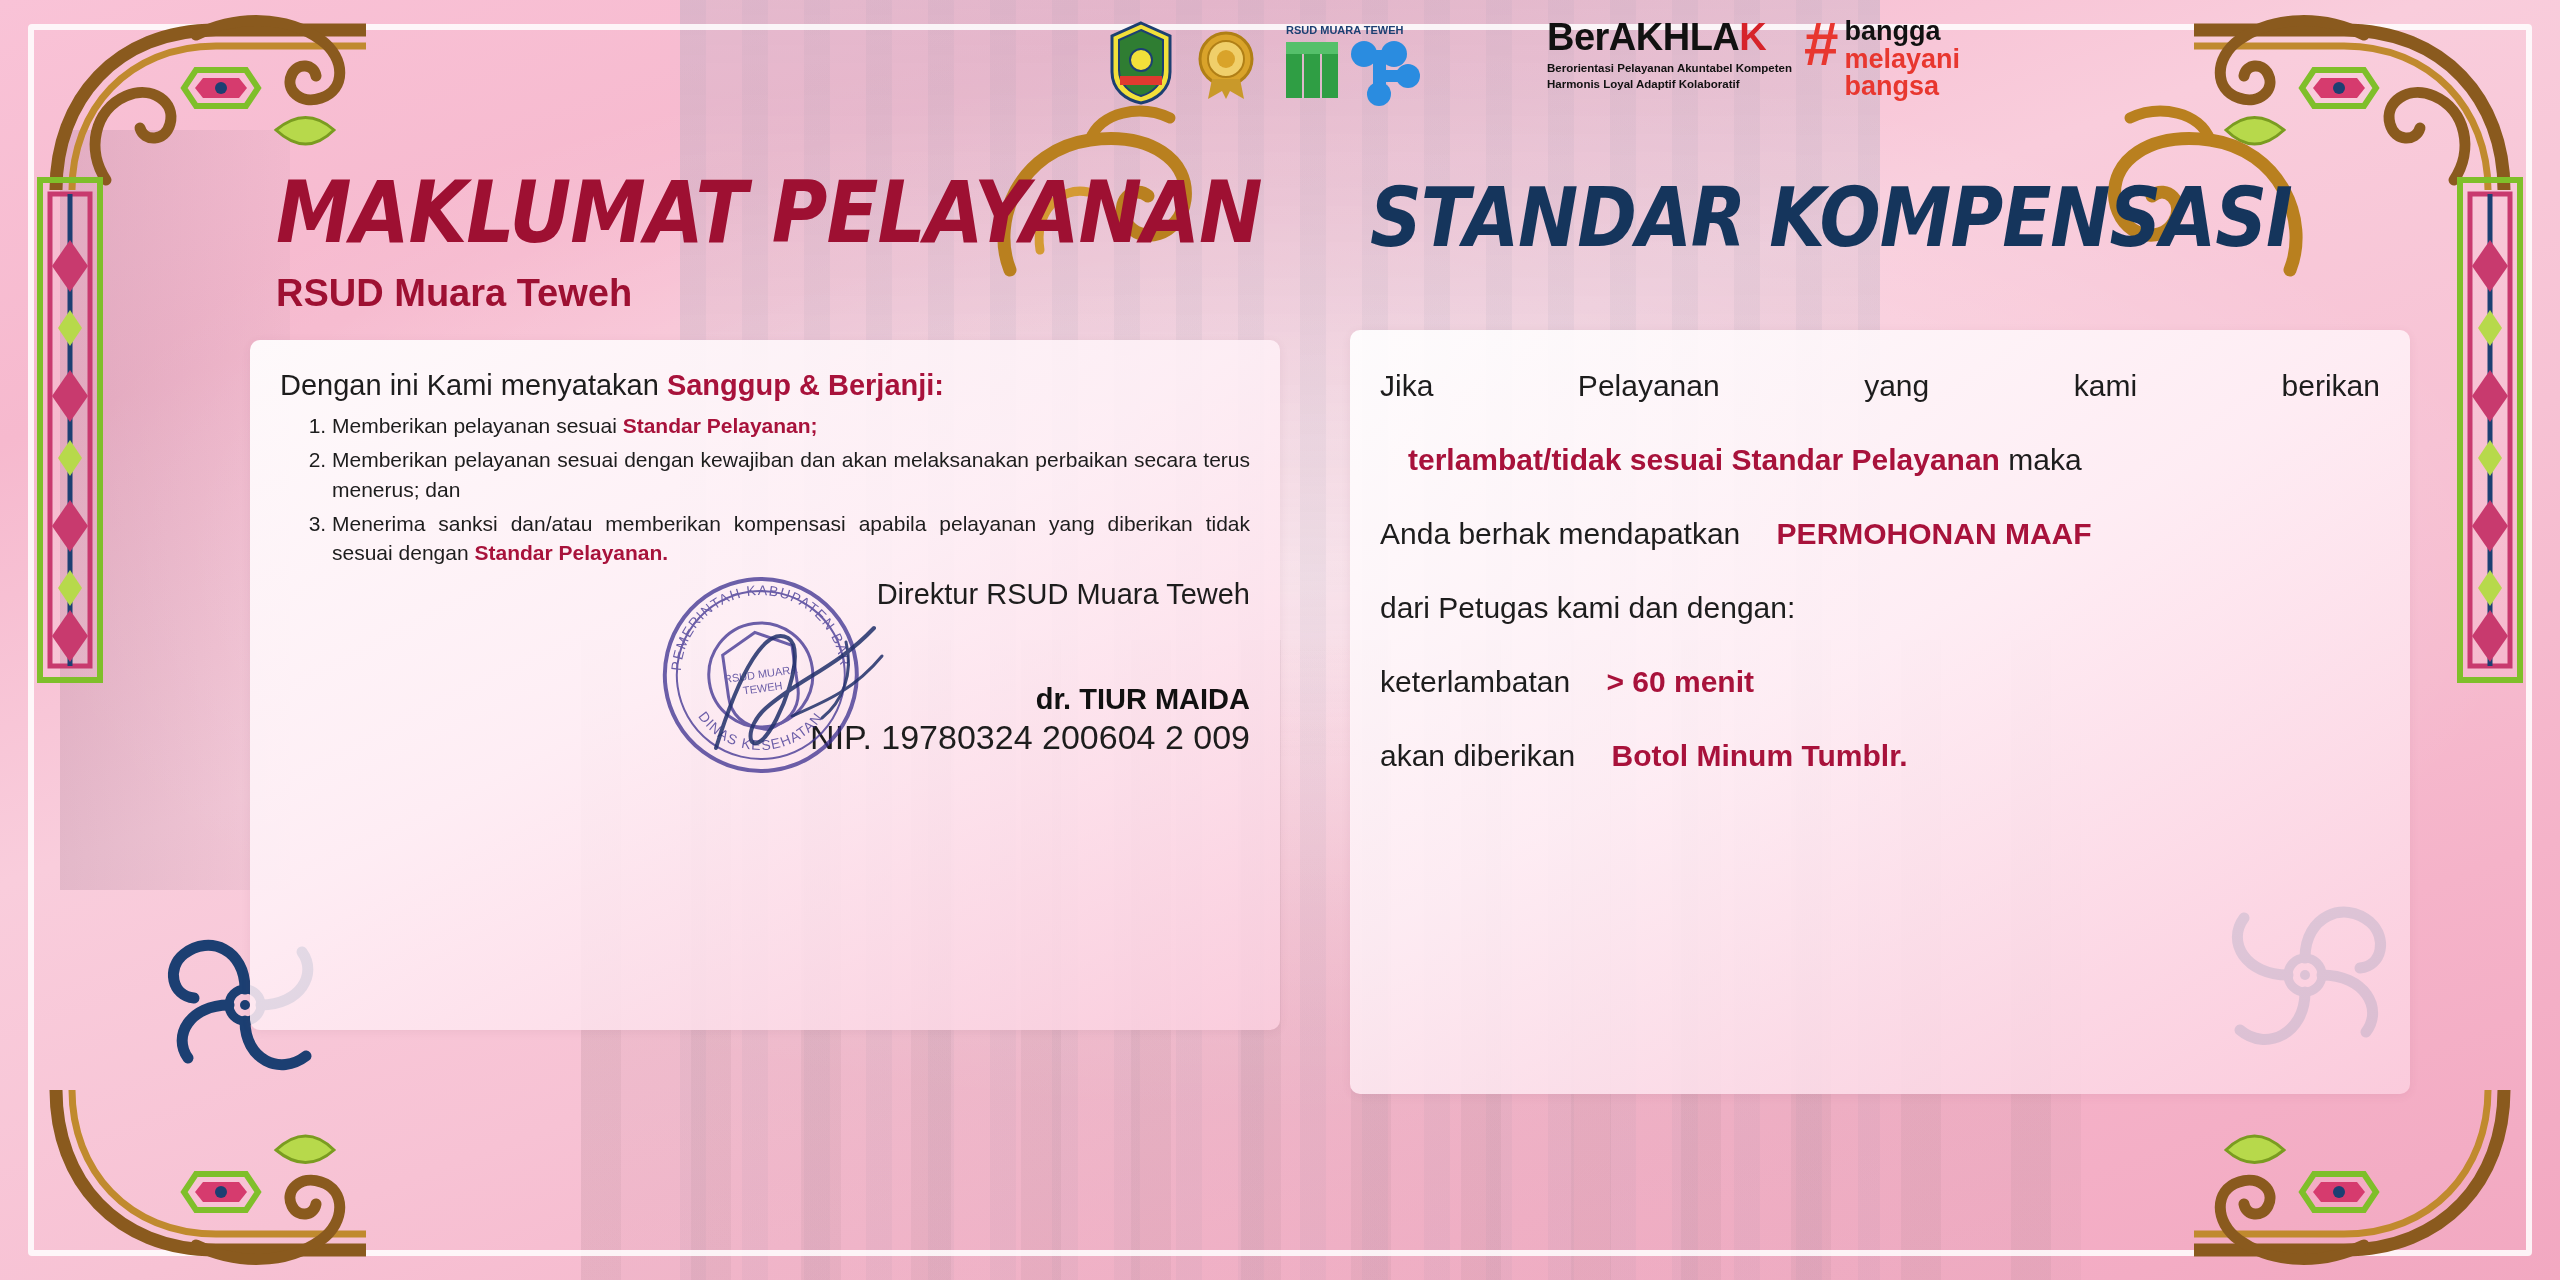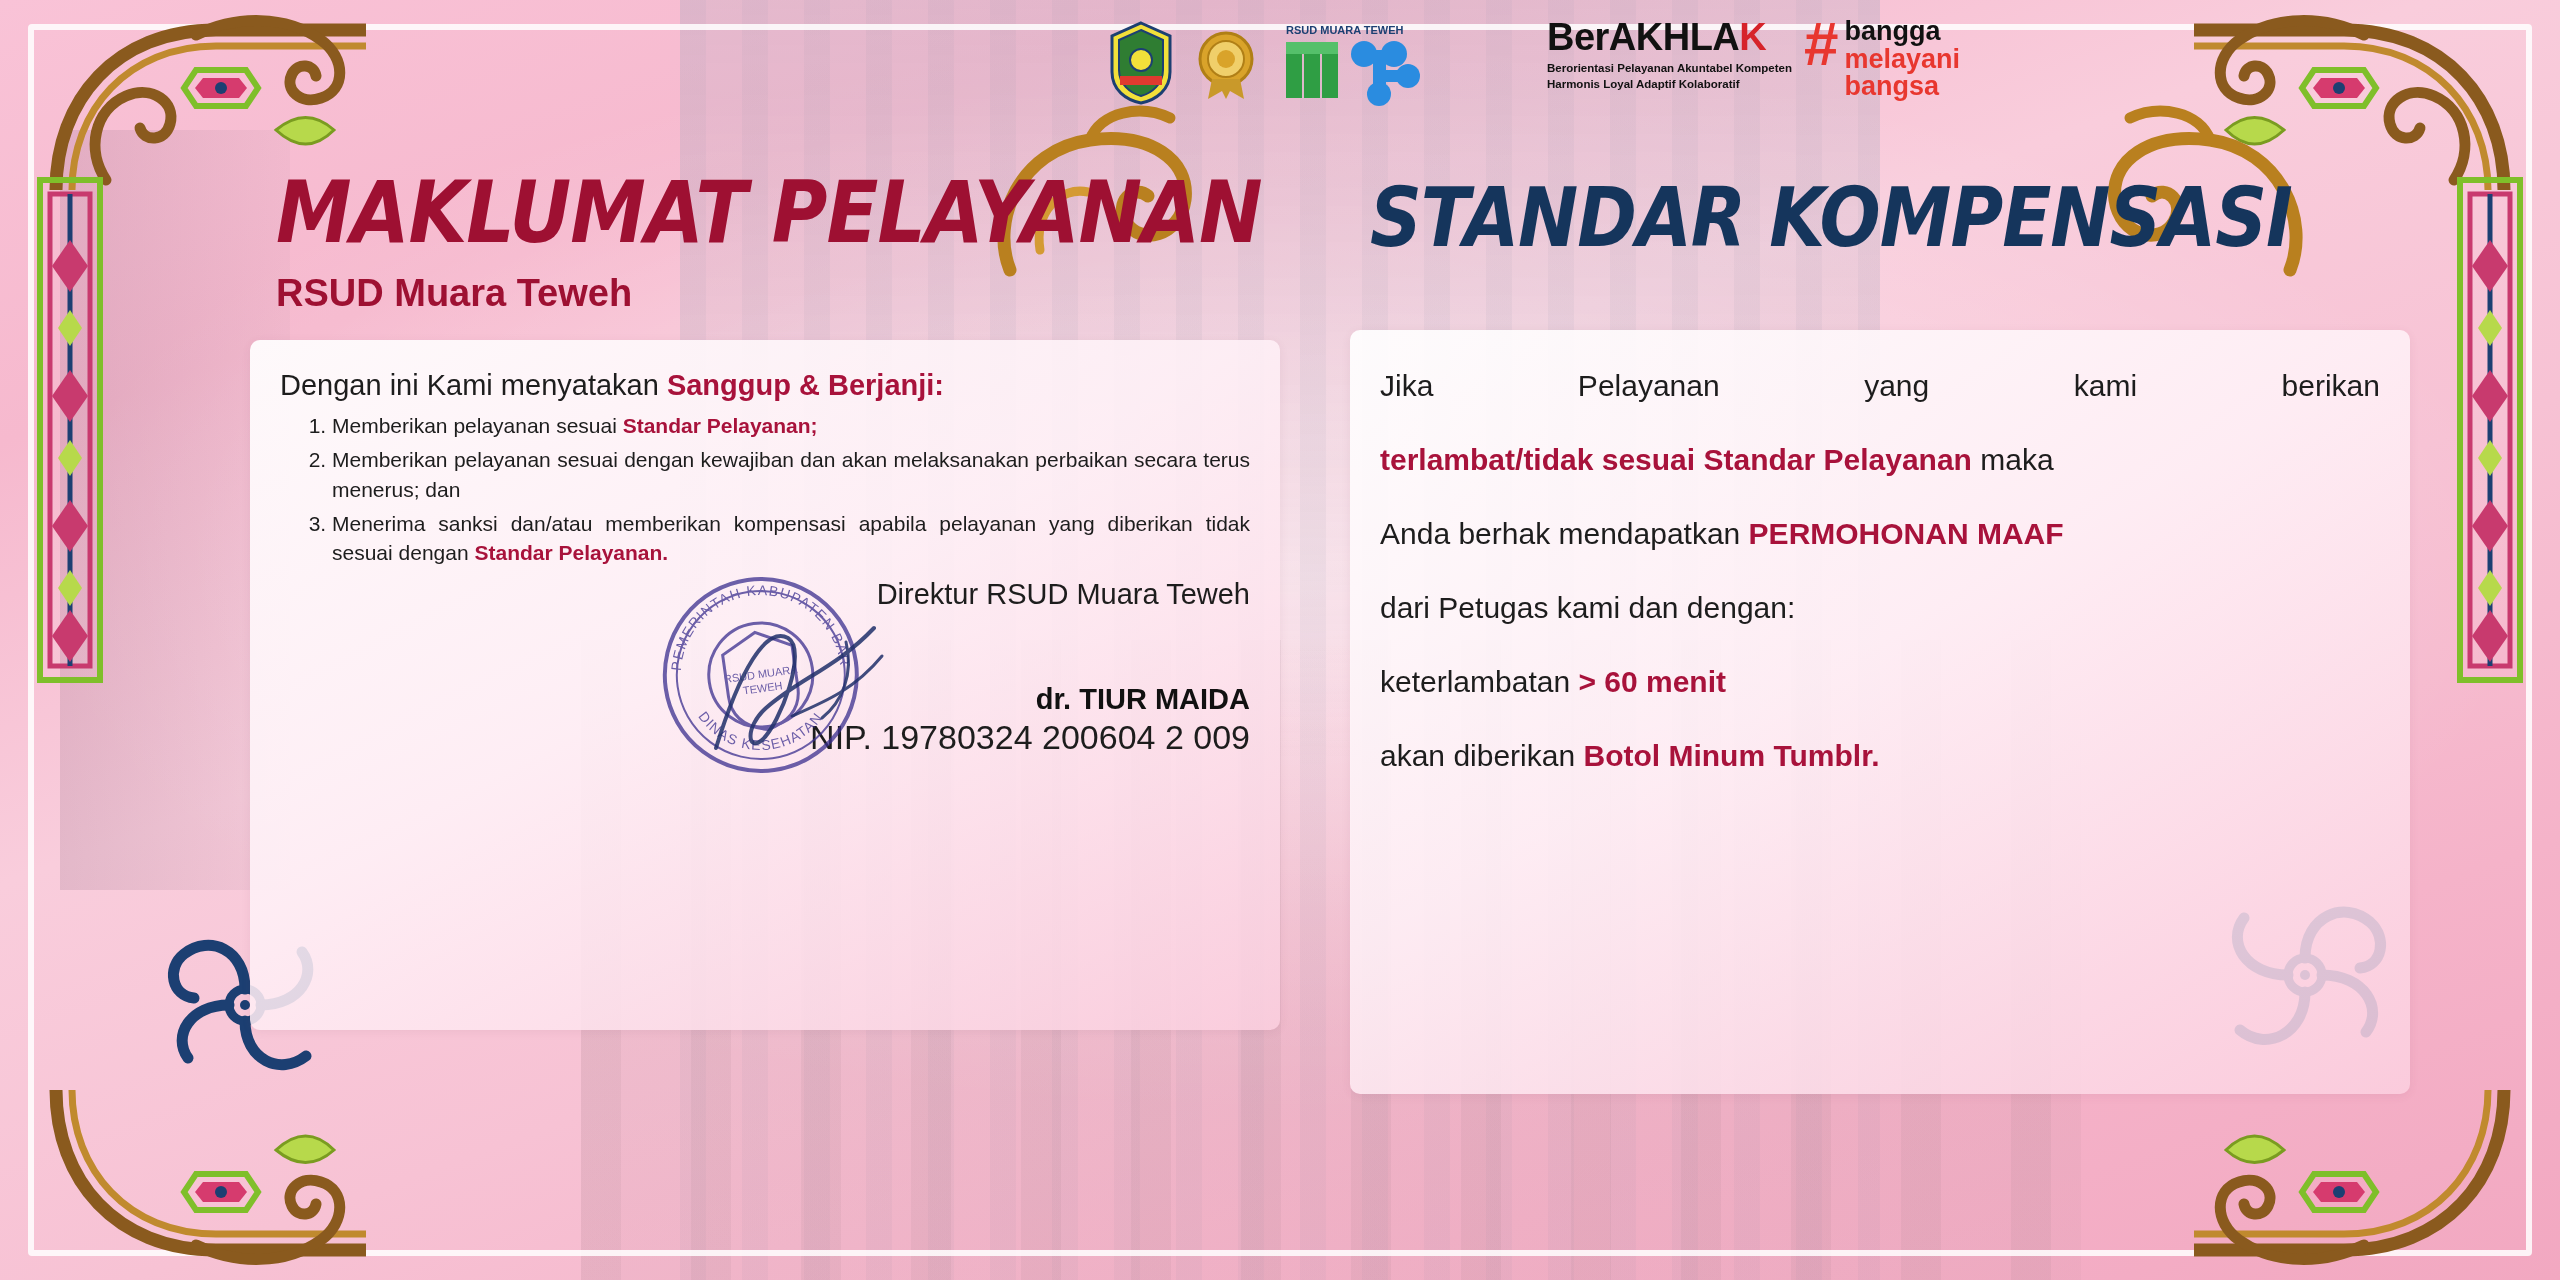--- a/index.html
+++ b/index.html
@@ -156,21 +156,21 @@
     width:210px; height:210px; opacity:0.75; pointer-events:none;
   }
   #sign-scribble {
     position:absolute; left:50%; top:20px; transform:translateX(-30%);
     width:230px; height:190px; opacity:0.85; pointer-events:none;
   }
 
   .rtext { font-size:30px; color:#1d1d1d; line-height:2.0; }
   .rtext p { margin:0 0 14px 0; }
   .rtext .j { text-align:justify; text-align-last:justify; }
-  .rtext b.maroon { color:#a8123b; }
+  .rtext b.maroon { color:#a8123b;margin-left:28px; }
 
   
   #bottom-banner {
     position:absolute; left:120px; bottom:84px; width:2320px; height:78px;
     background:#f7459a;
     display:flex; align-items:center; justify-content:center;
   }
   #banner-text {
     font-family:"DejaVu Serif", serif;
     font-style:italic; font-weight:bold;

